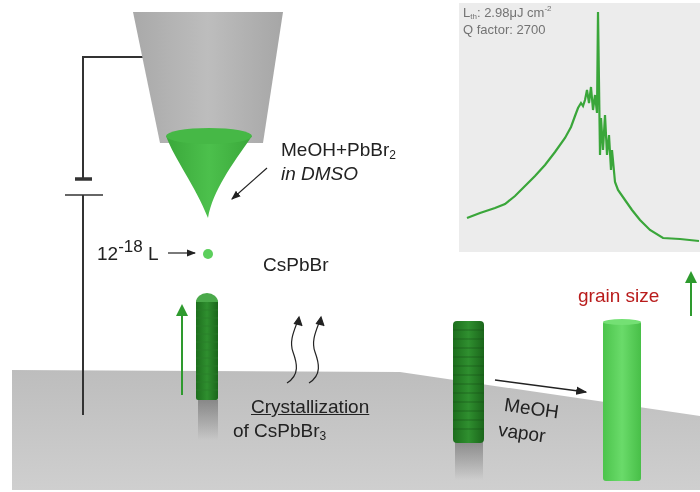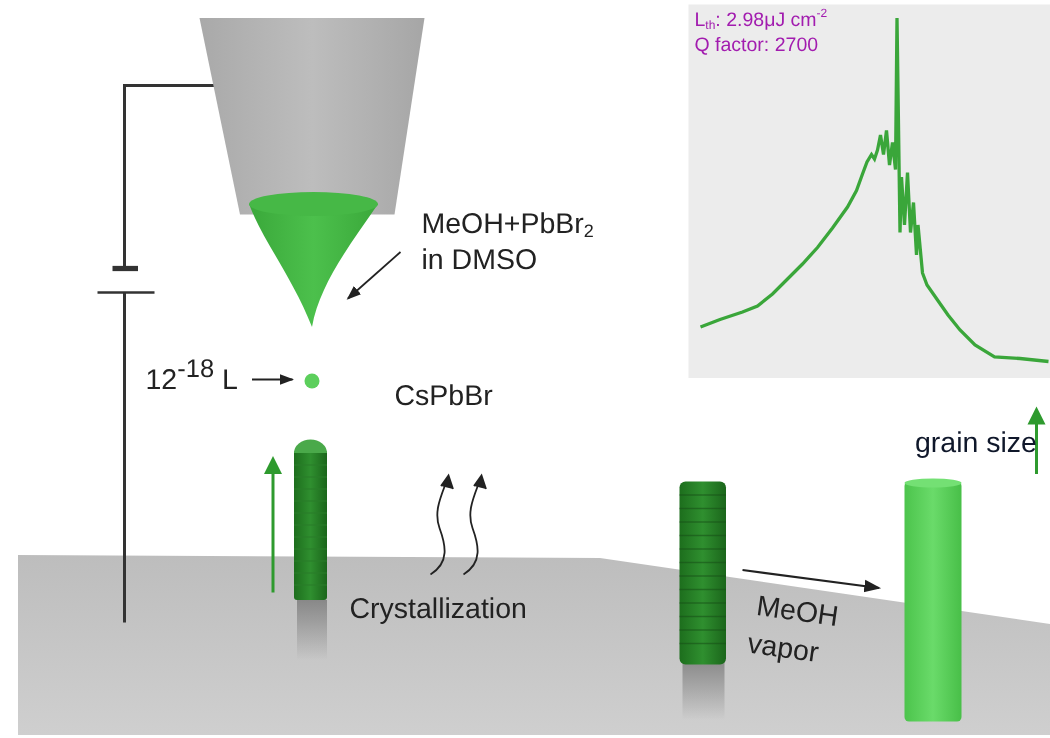--- a/index.html
+++ b/index.html
@@ -3,25 +3,25 @@
 <meta charset="utf-8">
 <style>
   html, body { margin: 0; padding: 0; background: #ffffff; }
   body { width: 700px; height: 492px; position: relative; overflow: hidden;
          font-family: "Liberation Sans", sans-serif; color: #1e1e1e; }
   .stage { position: absolute; left: 0; top: 0; width: 700px; height: 492px; }
   svg { position: absolute; left: 0; top: 0; }
   .lbl { position: absolute; font-size: 19px; line-height: 23px; color: #222; white-space: nowrap; }
   .lbl sub { font-size: 12px; vertical-align: -3px; line-height: 0; }
   .lbl sup { font-size: 17px; vertical-align: 8px; line-height: 0; }
-  .inset-text { position: absolute; font-size: 13px; line-height: 16px; color: #a21caf; white-space: nowrap; }
+  .inset-text { position: absolute; font-size: 13px; line-height: 16px; color: #737373; white-space: nowrap; }
   .inset-text sub, .inset-text sup { font-size: 8px; line-height: 0; }
   .inset-text sub { vertical-align: -2px; }
   .inset-text sup { vertical-align: 6px; }
-  .green-lbl { color: #0f172a; margin-left: 32px; }
+  .green-lbl { color: #b91c1c; }
   .italic-tilt { transform: rotate(8deg); transform-origin: left top; }
 </style>
 </head>
 <body>
 
 <div class="stage">
   <svg width="700" height="492" viewBox="0 0 700 492">
     <defs>
       <linearGradient id="nozzleGrad" x1="0" x2="1" y1="0" y2="0">
         <stop offset="0" stop-color="#a9a9a9"></stop>
@@ -143,25 +143,26 @@
       <polyline fill="none" stroke="#3aa63a" stroke-width="2.2" points="467,218 480,213 495,208 505,204 515,196 525,186 535,176 545,165 555,152 565,138 571,127 575,116 578,108
                 581,103 583,106 585,100 587,90 589,103 591,87 593,110 595,95 597,113 598,12 600,155 601,118 603,150 605,115
                 607,155 609,135 611,170 612,150 615,182 618,190 625,200 632,210 640,220 650,230 663,238 680,239 699,241"></polyline>
     </g>
   </svg>
 
   <div class="inset-text" style="left:463px; top:5px;"><span>L</span><sub>th</sub><span>: 2.98μJ cm</span><sup>-2</sup></div>
   <div class="inset-text" style="left:463px; top:22px;">Q factor: 2700</div>
 
   <div class="lbl" style="left:281px; top:138px;"><span>MeOH+PbBr</span><sub>2</sub></div>
-  <div class="lbl" style="left:281px; top:162px;">in DMSO</div>
+  <div class="lbl" style="left:281px; top:162px;font-style:italic;">in DMSO</div>
 
   <div class="lbl" style="left:97px; top:242px;"><span>12</span><sup>-18</sup><span> L</span></div>
 
   <div class="lbl" style="left:263px; top:253px;">CsPbBr</div>
 
-  <div class="lbl" style="left:233px; top:395px;">Crystallization</div>
+  <div class="lbl" style="left:251px; top:395px;text-decoration:underline;">Crystallization</div>
+  <div class="lbl" style="left:233px; top:419px;"><span>of CsPbBr</span><sub>3</sub></div>
 
   <div class="lbl italic-tilt" style="left:506px; top:393px;">MeOH</div>
   <div class="lbl italic-tilt" style="left:500px; top:418px;">vapor</div>
 
   <div class="lbl green-lbl" style="left:578px; top:284px;">grain size</div>
 </div>
 
 </body></html>

